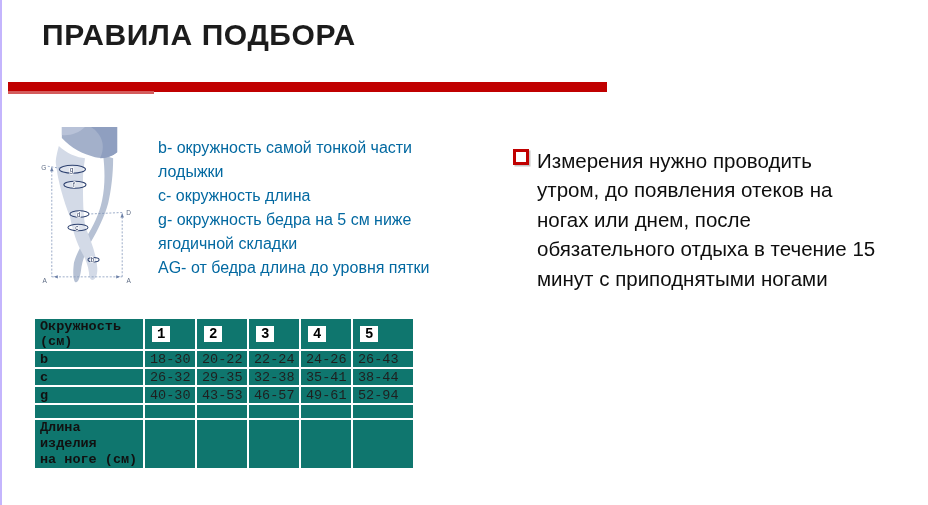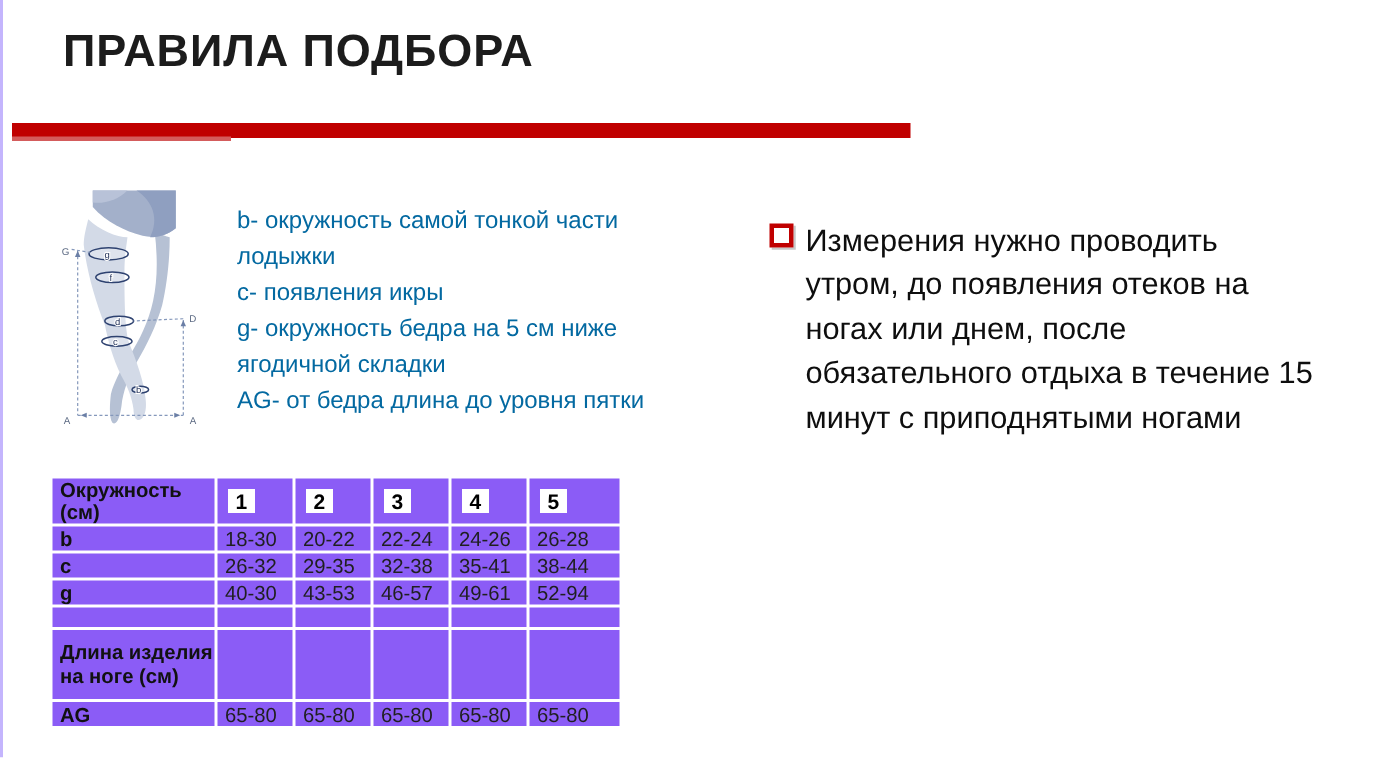--- a/index.html
+++ b/index.html
@@ -33,22 +33,22 @@
     margin-left:24px;font-size:20.5px;line-height:29.4px;color:#0e0e0e;
     white-space:pre-line;
   }
 
   table.size-table{
     position:absolute;left:31px;top:317px;
     border-collapse:separate;border-spacing:2px;
     font-size:13.5px;color:#1f1f1f;table-layout:fixed;
   }
   table.size-table td,table.size-table th{
-    background:#8b5cf6;padding:0 0 0 5px;text-align:left;vertical-align:middle;
-    font-weight:normal;overflow:hidden;
+    background:#0f766e;padding:0 0 0 5px;text-align:left;vertical-align:middle;
+    font-weight:normal;overflow:hidden;font-family:Liberation Mono, monospace;
   }
   table.size-table .lab{font-weight:bold;color:#111;}
   col.c-lab{width:108px;} col.c-sz{width:50px;} col.c-last{width:60px;}
   tr.r-head td, tr.r-head th{height:17px;}
   tr.r-data td, tr.r-data th{height:16px;}
   tr.r-empty td, tr.r-empty th{height:13px;}
   tr.r-len td, tr.r-len th{height:46px;}
   .num-box{
     display:inline-block;background:#ffffff;padding:0 5px;margin-left:2px;
     font-weight:bold;font-size:14px;color:#000;
@@ -111,21 +111,21 @@
       <text class="band-text" x="41" y="61" text-anchor="middle">f</text>
       <text class="band-text" x="45.5" y="90" text-anchor="middle">d</text>
       <text class="band-text" x="44" y="103.5" text-anchor="middle">c</text>
       <text class="band-text" x="59.5" y="135.5" text-anchor="middle">b</text>
     </svg>
   </div>
 
   <div class="measure-list">
     <div class="m-item">b- окружность самой тонкой части
 лодыжки</div>
-    <div class="m-item">c- появления икры</div>
+    <div class="m-item">c- окружность длина</div>
     <div class="m-item">g- окружность бедра на 5 см ниже
 ягодичной складки</div>
     <div class="m-item">AG- от бедра длина до уровня пятки</div>
   </div>
 
   <div class="note">
     <span class="bullet"></span>
     <div class="note-text">Измерения нужно проводить
 утром, до появления отеков на
 ногах или днем, после
@@ -150,21 +150,21 @@
       <td><span class="num-box">3</span></td>
       <td><span class="num-box">4</span></td>
       <td><span class="num-box">5</span></td>
     </tr>
     <tr class="r-data">
       <th class="lab">b</th>
       <td>18-30</td>
       <td>20-22</td>
       <td>22-24</td>
       <td>24-26</td>
-      <td>26-28</td>
+      <td>26-43</td>
     </tr>
     <tr class="r-data">
       <th class="lab">c</th>
       <td>26-32</td>
       <td>29-35</td>
       <td>32-38</td>
       <td>35-41</td>
       <td>38-44</td>
     </tr>
     <tr class="r-data">
@@ -185,24 +185,16 @@
     </tr>
     <tr class="r-len">
       <th class="lab len-label">Длина изделия
 на ноге (см)</th>
       <td></td>
       <td></td>
       <td></td>
       <td></td>
       <td></td>
     </tr>
-    <tr class="r-data">
-      <th class="lab">AG</th>
-      <td>65-80</td>
-      <td>65-80</td>
-      <td>65-80</td>
-      <td>65-80</td>
-      <td>65-80</td>
-    </tr>
   </tbody>
     </table>
 
 </div>
 
 </body></html>

